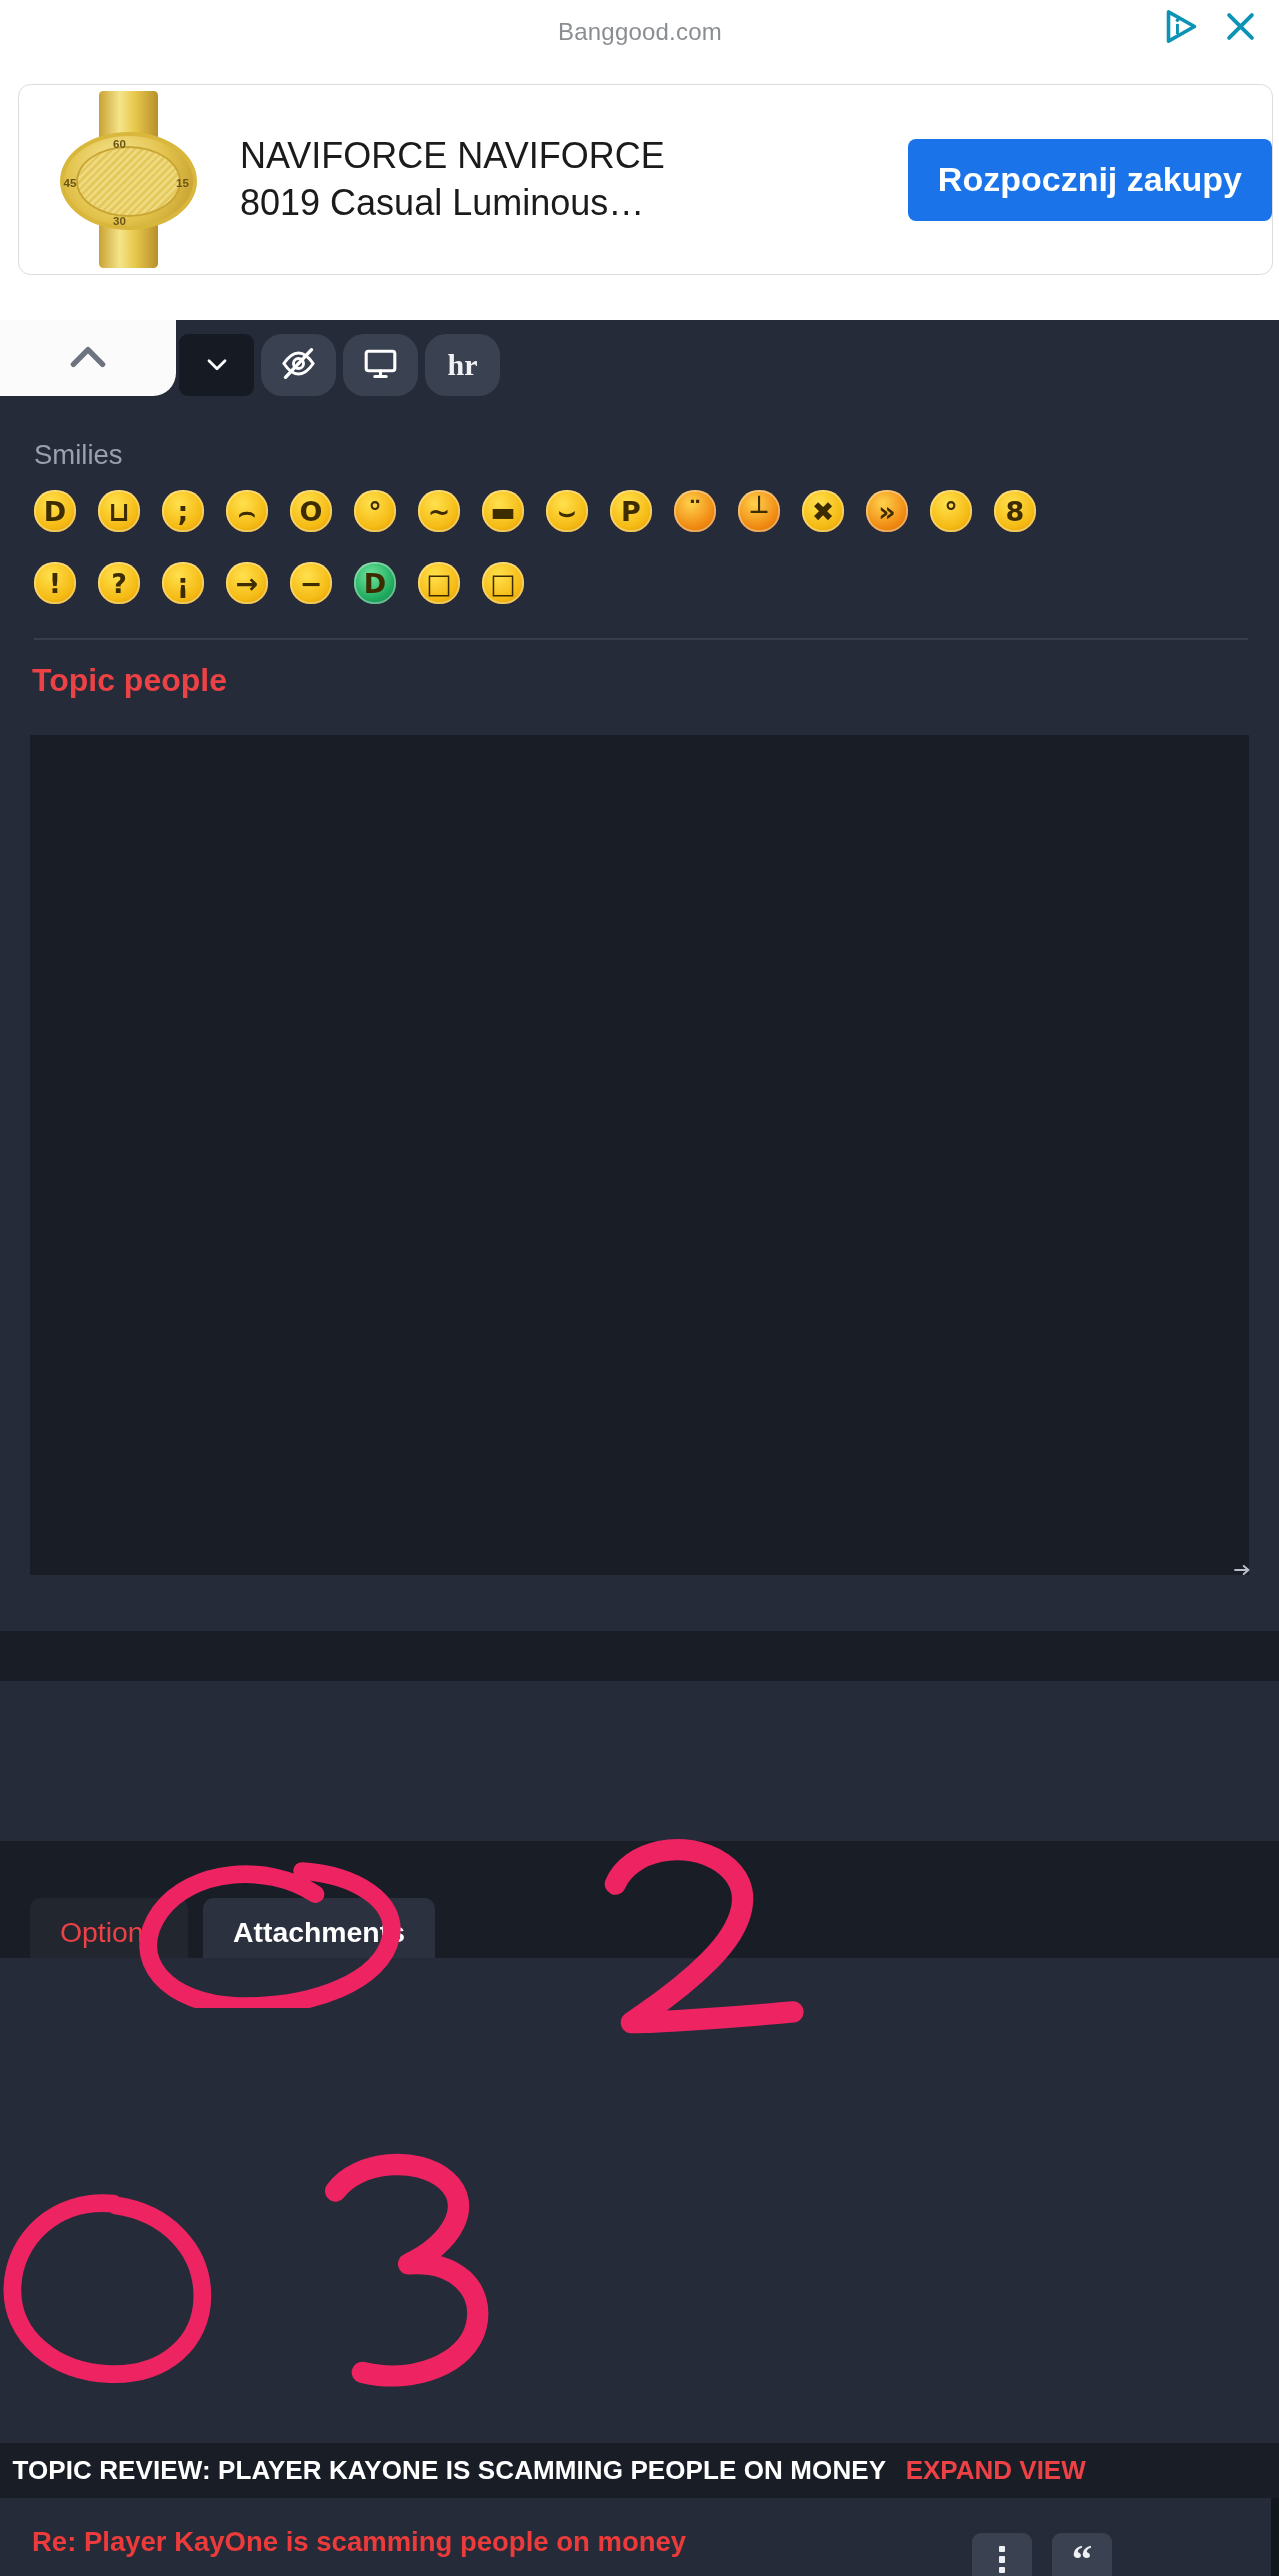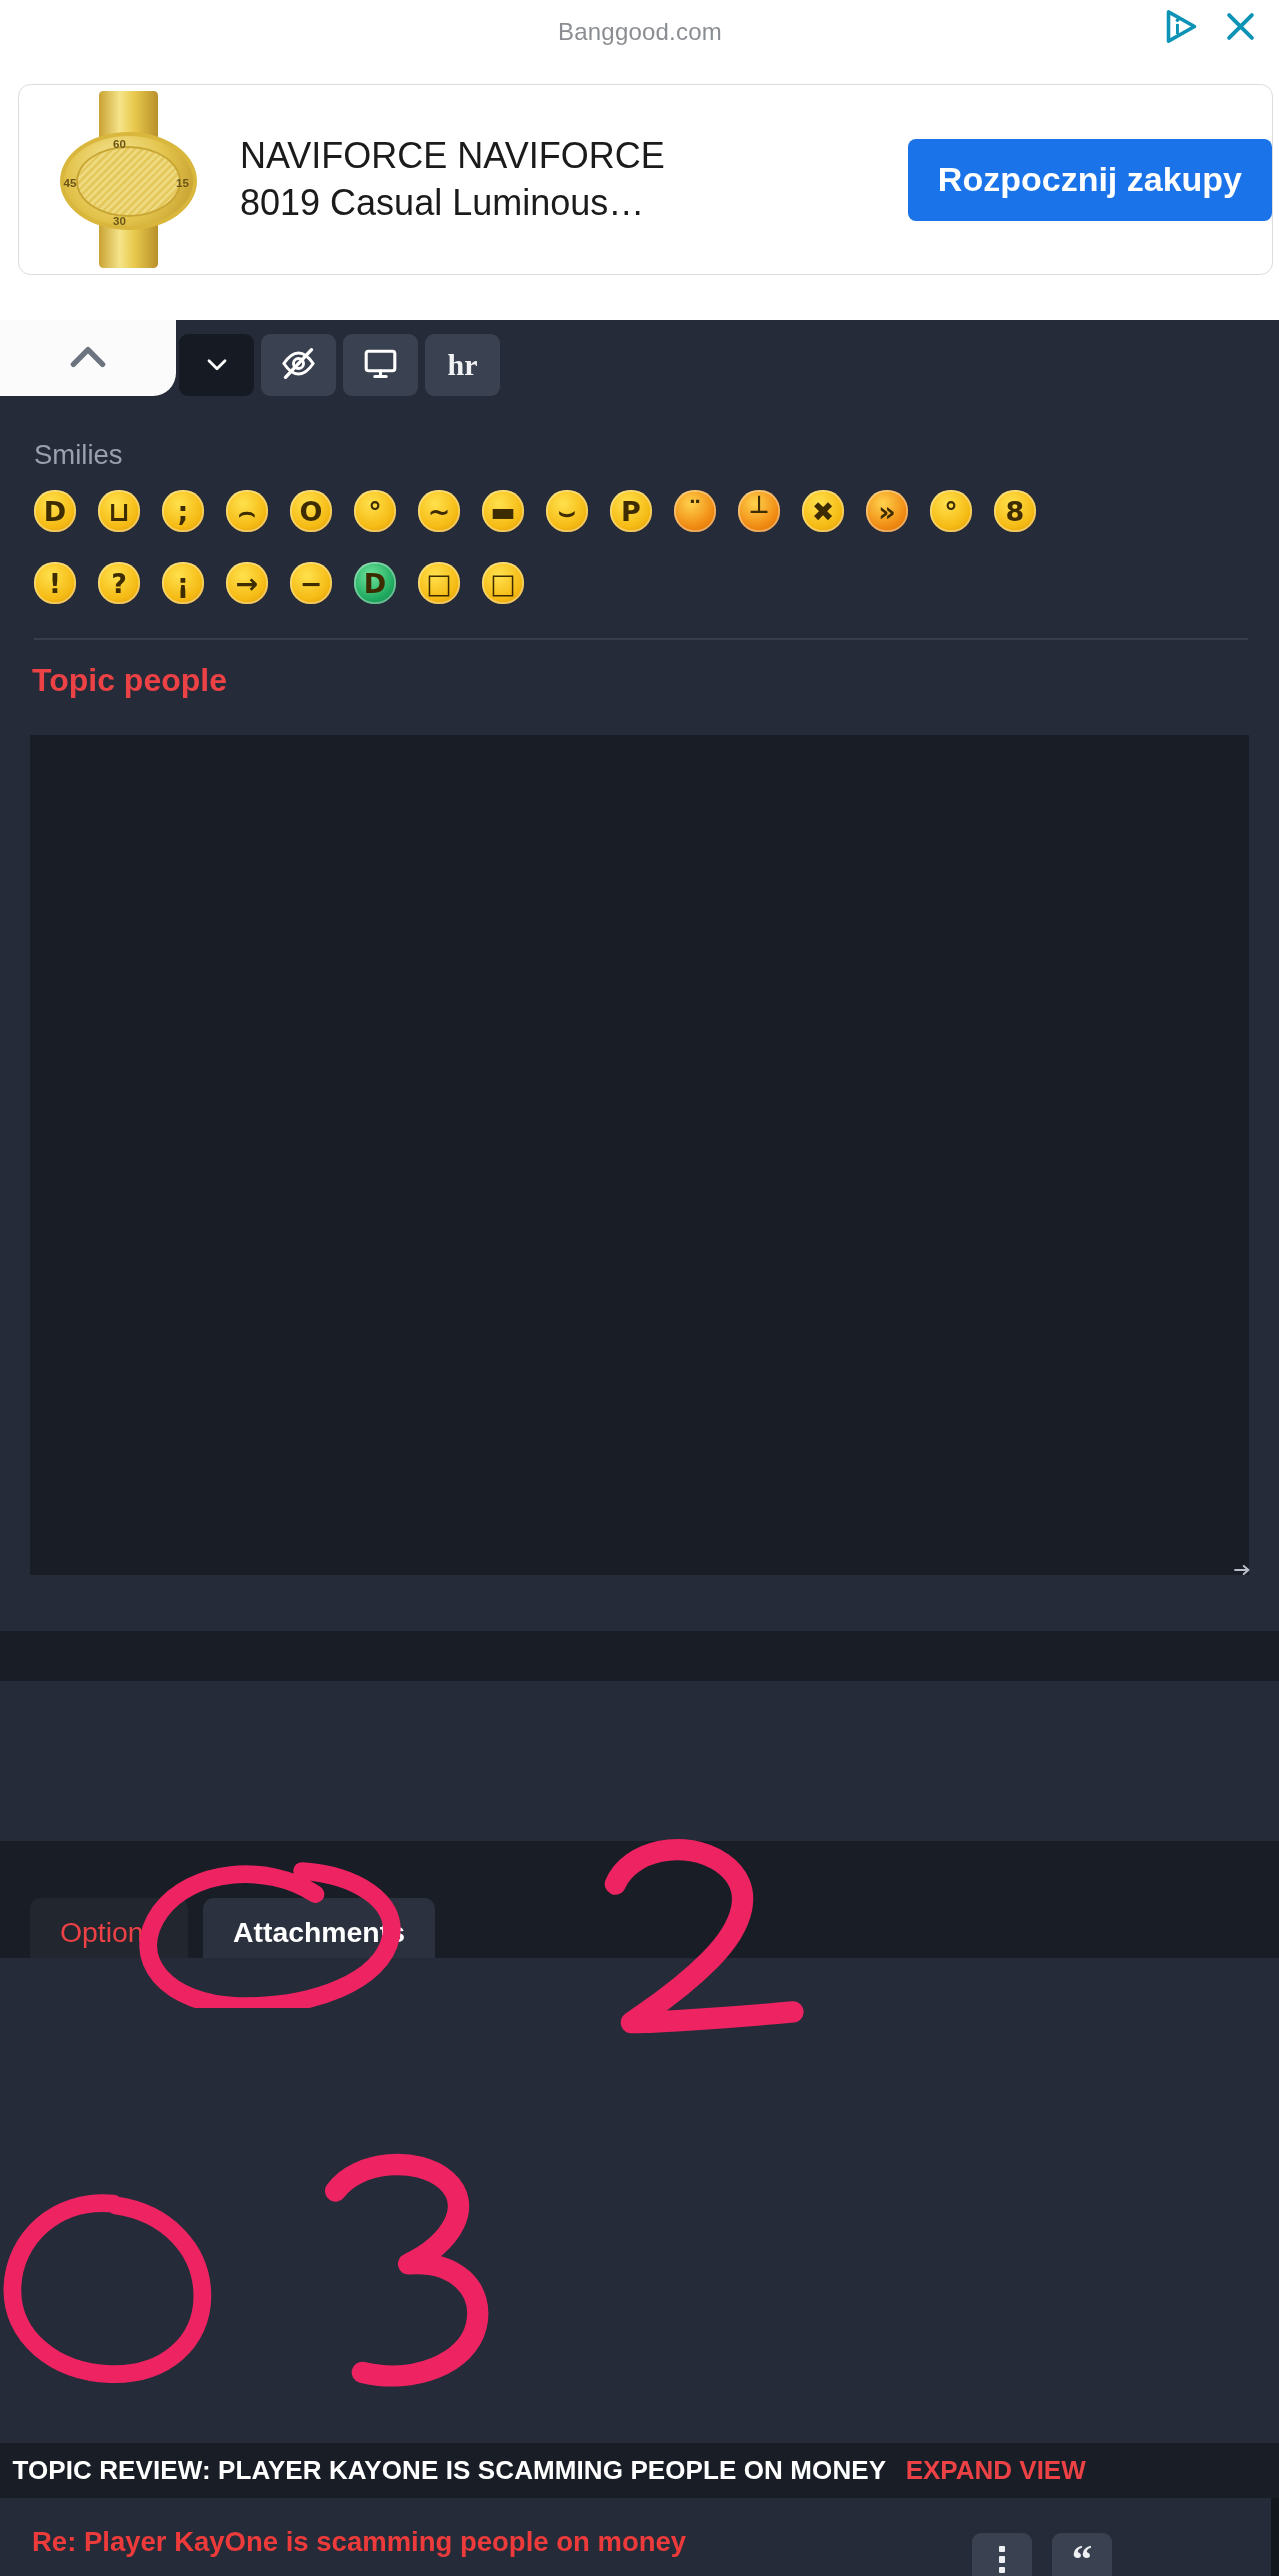--- a/index.html
+++ b/index.html
@@ -48,21 +48,21 @@
   .watch-num { position:absolute; font-size:11.6px; color:#6b5518; font-weight:700; }
 
   
   .toolbar-row { position: absolute; left: 0; top: 320px; width: 1280px; height: 76px; background: #252b38; }
   .ad-collapse {
     position: absolute; left: 0; top: 0; width: 176px; height: 76px;
     background: #fbfbfb; border-radius: 0 0 23px 0;
     display: flex; align-items: center; justify-content: center; cursor: pointer;
   }
   .tb-btn {
-    position: absolute; top: 14.2px; height: 62px; border-radius: 9px;
+    position: absolute; top: 14.2px; height: 62px; border-radius: 21px;
     background: #3a4150; display: flex; align-items: center; justify-content: center;
     color: #f1f2f4; cursor: pointer; border: none;
   }
   .tb-select { background: #161b23; border-radius: 9px; }
   .tb-hr { font-size: 30px; font-weight: 700; font-family: "Liberation Serif", serif; }
 
   
   .smilies-label { position: absolute; left: 34px; top: 439px; font-size: 27.5px; color: #9aa0ad; }
   .smiley-row { position: absolute; left: 34px; display: flex; gap: 22px; }
   .smiley {

